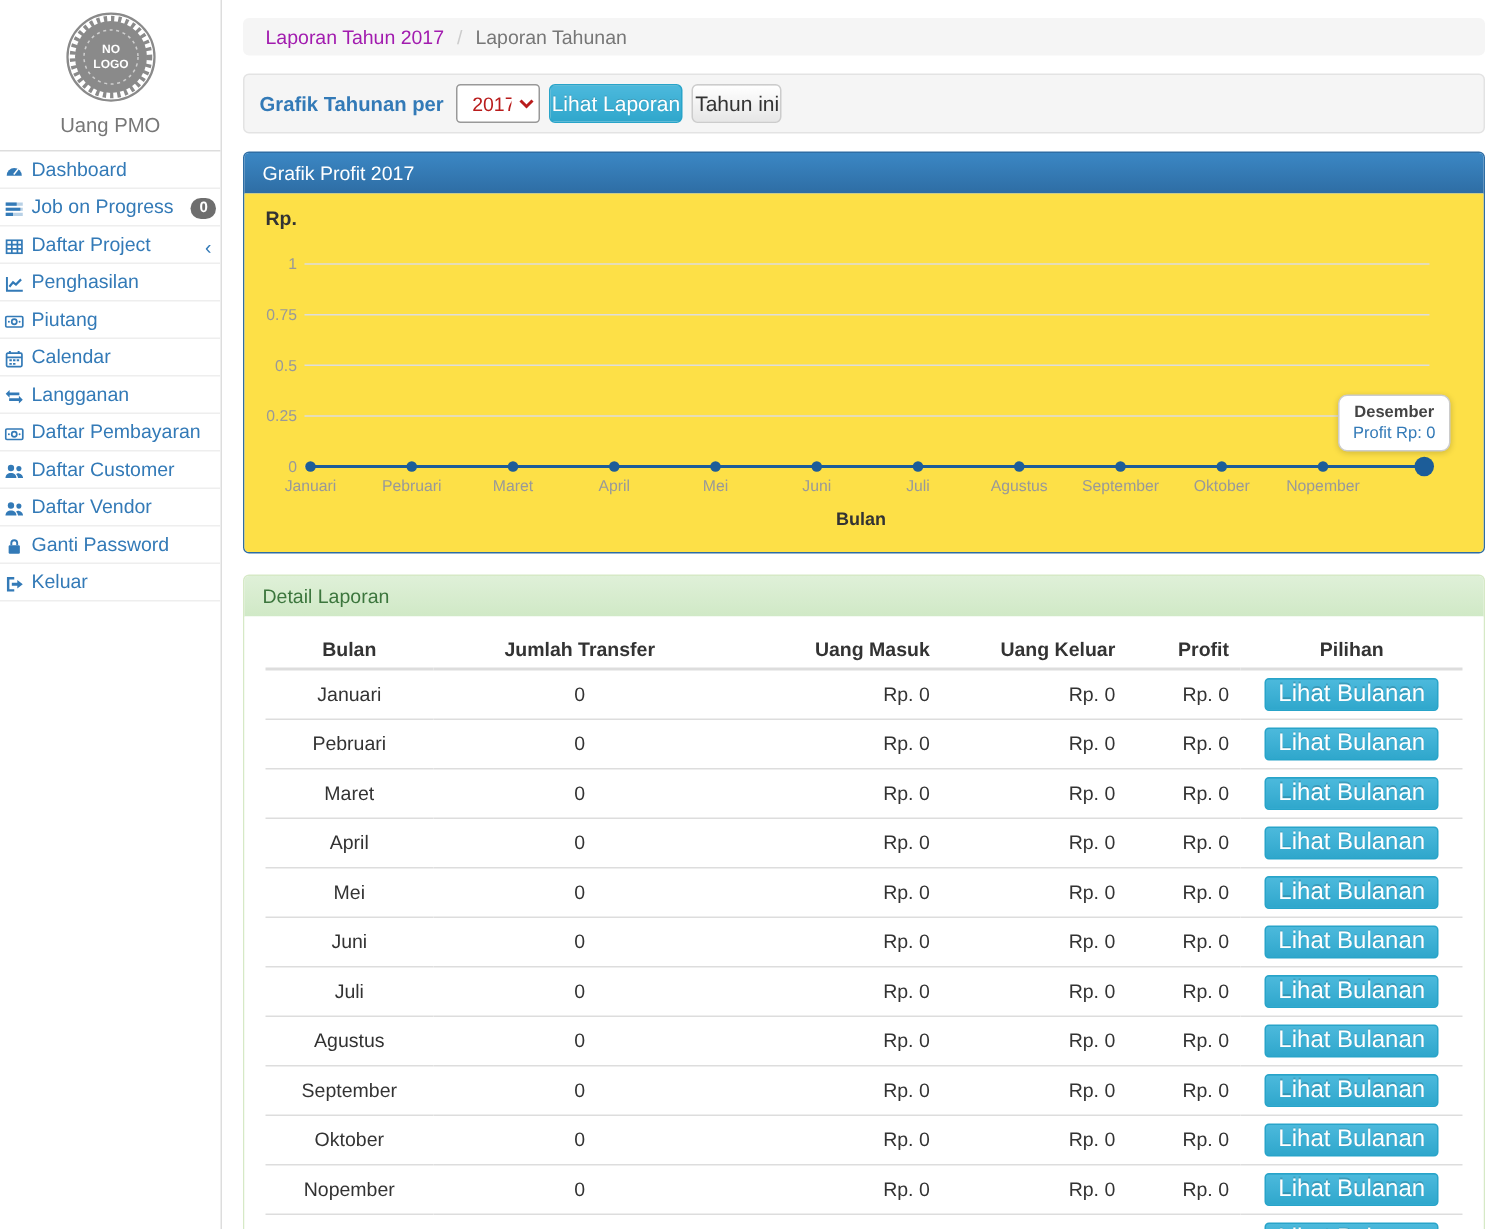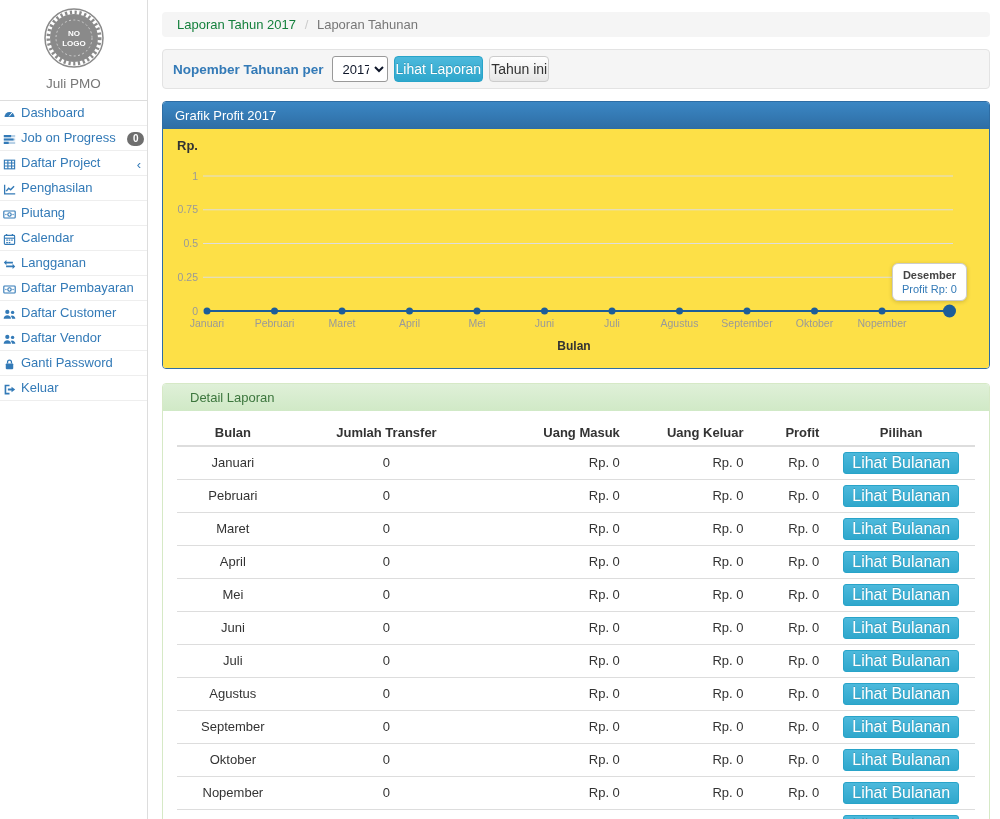--- a/index.html
+++ b/index.html
@@ -15,35 +15,35 @@
   .side-menu li { border-bottom:1px solid #eee; }
   .side-menu a { display:flex; align-items:flex-end; gap:5px; padding:4px 3px; color:#337ab7; text-decoration:none; font-size:13px; line-height:16px; }
   .icn { display:inline-flex; width:13px; height:13px; color:#337ab7; flex:0 0 13px; }
   .icn svg { width:13px; height:13px; }
   .side-badge { margin-left:auto; background:#6e6e6e; color:#fff; font-size:10px; font-weight:bold; border-radius:9px; padding:1px 5.5px; line-height:12px; }
   .side-chevron { margin-left:auto; color:#337ab7; font-size:13px; line-height:12px; padding-right:3px; }
 
   
   .main { flex:1 1 auto; padding:12px 13px 0 14px; }
   .breadcrumb { background:#f5f5f5; border-radius:4px; padding:5px 15px; margin-bottom:12px; color:#777; }
-  .breadcrumb a { color:#15803d; text-decoration:none; }
+  .breadcrumb a { color:#a21caf; text-decoration:none; }
   .breadcrumb .sep { color:#ccc; margin:0 5px; }
 
   .well { background:#f5f5f5; border:1px solid #e3e3e3; border-radius:4px; padding:6px 10px; margin-bottom:12px; display:flex; align-items:center; gap:6px; }
   .well-label { color:#337ab7; font-weight:bold; font-size:13.5px; margin-right:2px; }
-  select.year { width:56px; height:26px; border:1px solid #999; border-radius:3px; background:#fff; font-size:13px; color:#0f172a; padding:1px 2px 1px 6px; font-family:"Liberation Sans",sans-serif; }
+  select.year { width:56px; height:26px; border:1px solid #999; border-radius:3px; background:#fff; font-size:13px; color:#b91c1c; padding:1px 2px 1px 6px; font-family:"Liberation Sans",sans-serif; }
   .btn { display:inline-block; border-radius:4px; font-size:14px; padding:4px 1px; line-height:16px; cursor:pointer; text-align:center; }
   .btn-info { color:#fff; background:linear-gradient(#4cb9dc,#2fa7cc); border:1px solid #28a4c9; text-shadow:0 -1px 0 rgba(0,0,0,.15); }
   .btn-default { color:#333; background:linear-gradient(#fff,#e6e6e6); border:1px solid #ccc; }
 
   .panel { border-radius:4px; margin-bottom:14px; }
   .panel-primary { border:1px solid #2e6da4; }
   .panel-primary .panel-heading { background:linear-gradient(#3b87c4,#2e6da4); color:#fff; padding:6px 12px; font-size:13px; border-radius:3px 3px 0 0; }
   .panel-success { border:1px solid #d6e9c6; }
-  .panel-success .panel-heading { background:linear-gradient(#dff0d8,#d0e9c6); color:#3c763d; padding:6px 27px; font-size:13px; border-radius:3px 3px 0 0; }
+  .panel-success .panel-heading { background:linear-gradient(#dff0d8,#d0e9c6); color:#3c763d; padding:6px 12px; font-size:13px; border-radius:3px 3px 0 0; }
   .chart-body { position:relative; background:#fde047; padding:8px 14px 6px; border-radius:0 0 3px 3px; }
   .panel-body { background:#fff; padding:10px 14px; border-radius:0 0 3px 3px; }
 
   
   .chart-tooltip { position:absolute; top:134px; right:22px; background:#fff; border:1px solid #ccc; border-radius:6px; box-shadow:0 1px 4px rgba(0,0,0,.18); padding:5px 9px; text-align:center; }
   .chart-tooltip .tt-title { font-size:11px; font-weight:bold; color:#444; }
   .chart-tooltip .tt-value { font-size:11px; color:#337ab7; margin-top:2px; }
 
   
   table.report { width:100%; border-collapse:collapse; table-layout:fixed; }
@@ -62,21 +62,21 @@
     <aside class="sidebar">
       <div class="logo-box">
         <svg width="62" height="62" viewBox="0 0 62 62">
           <circle cx="31" cy="31" r="29" fill="none" stroke="#8a8a8a" stroke-width="1.5"></circle>
           <circle cx="31" cy="31" r="24" fill="#8a8a8a"></circle>
           <circle cx="31" cy="31" r="25.5" fill="none" stroke="#8a8a8a" stroke-width="4" stroke-dasharray="2.2 2.6"></circle>
           <circle cx="31" cy="31" r="18" fill="none" stroke="#cfcfcf" stroke-width="1" stroke-dasharray="2 2.4"></circle>
           <text x="31" y="28.5" text-anchor="middle" font-size="8" font-weight="bold" fill="#fff" font-family="Liberation Sans, sans-serif">NO</text>
           <text x="31" y="38.5" text-anchor="middle" font-size="8" font-weight="bold" fill="#fff" font-family="Liberation Sans, sans-serif">LOGO</text>
         </svg>
-        <div class="brand">Juli PMO</div>
+        <div class="brand">Uang PMO</div>
       </div>
       <ul class="side-menu" id="side-menu">
           <li>
             <a href="#">
               <span class="icn">
                 <svg viewBox="0 0 16 16" fill="currentColor">
                   <path d="M1.8 11.2a6.2 6.2 0 0 1 12.4 0z"></path>
                   <path d="M7.6 10.2l3.6-4.4" stroke="#fff" stroke-width="1.2"></path>
                 </svg>
               </span>
@@ -227,21 +227,21 @@
 
     <main class="main">
 
       <div class="breadcrumb">
         <a href="#">Laporan Tahun 2017</a>
         <span class="sep">/</span>
         <span>Laporan Tahunan</span>
       </div>
 
       <div class="well">
-        <span class="well-label">Nopember Tahunan per</span>
+        <span class="well-label">Grafik Tahunan per</span>
         <select class="year">
           <option>2017</option>
         </select>
         <button class="btn btn-info">Lihat Laporan</button>
         <button class="btn btn-default">Tahun ini</button>
       </div>
 
       <div class="panel panel-primary">
         <div class="panel-heading">Grafik Profit 2017</div>
         <div class="chart-body">

